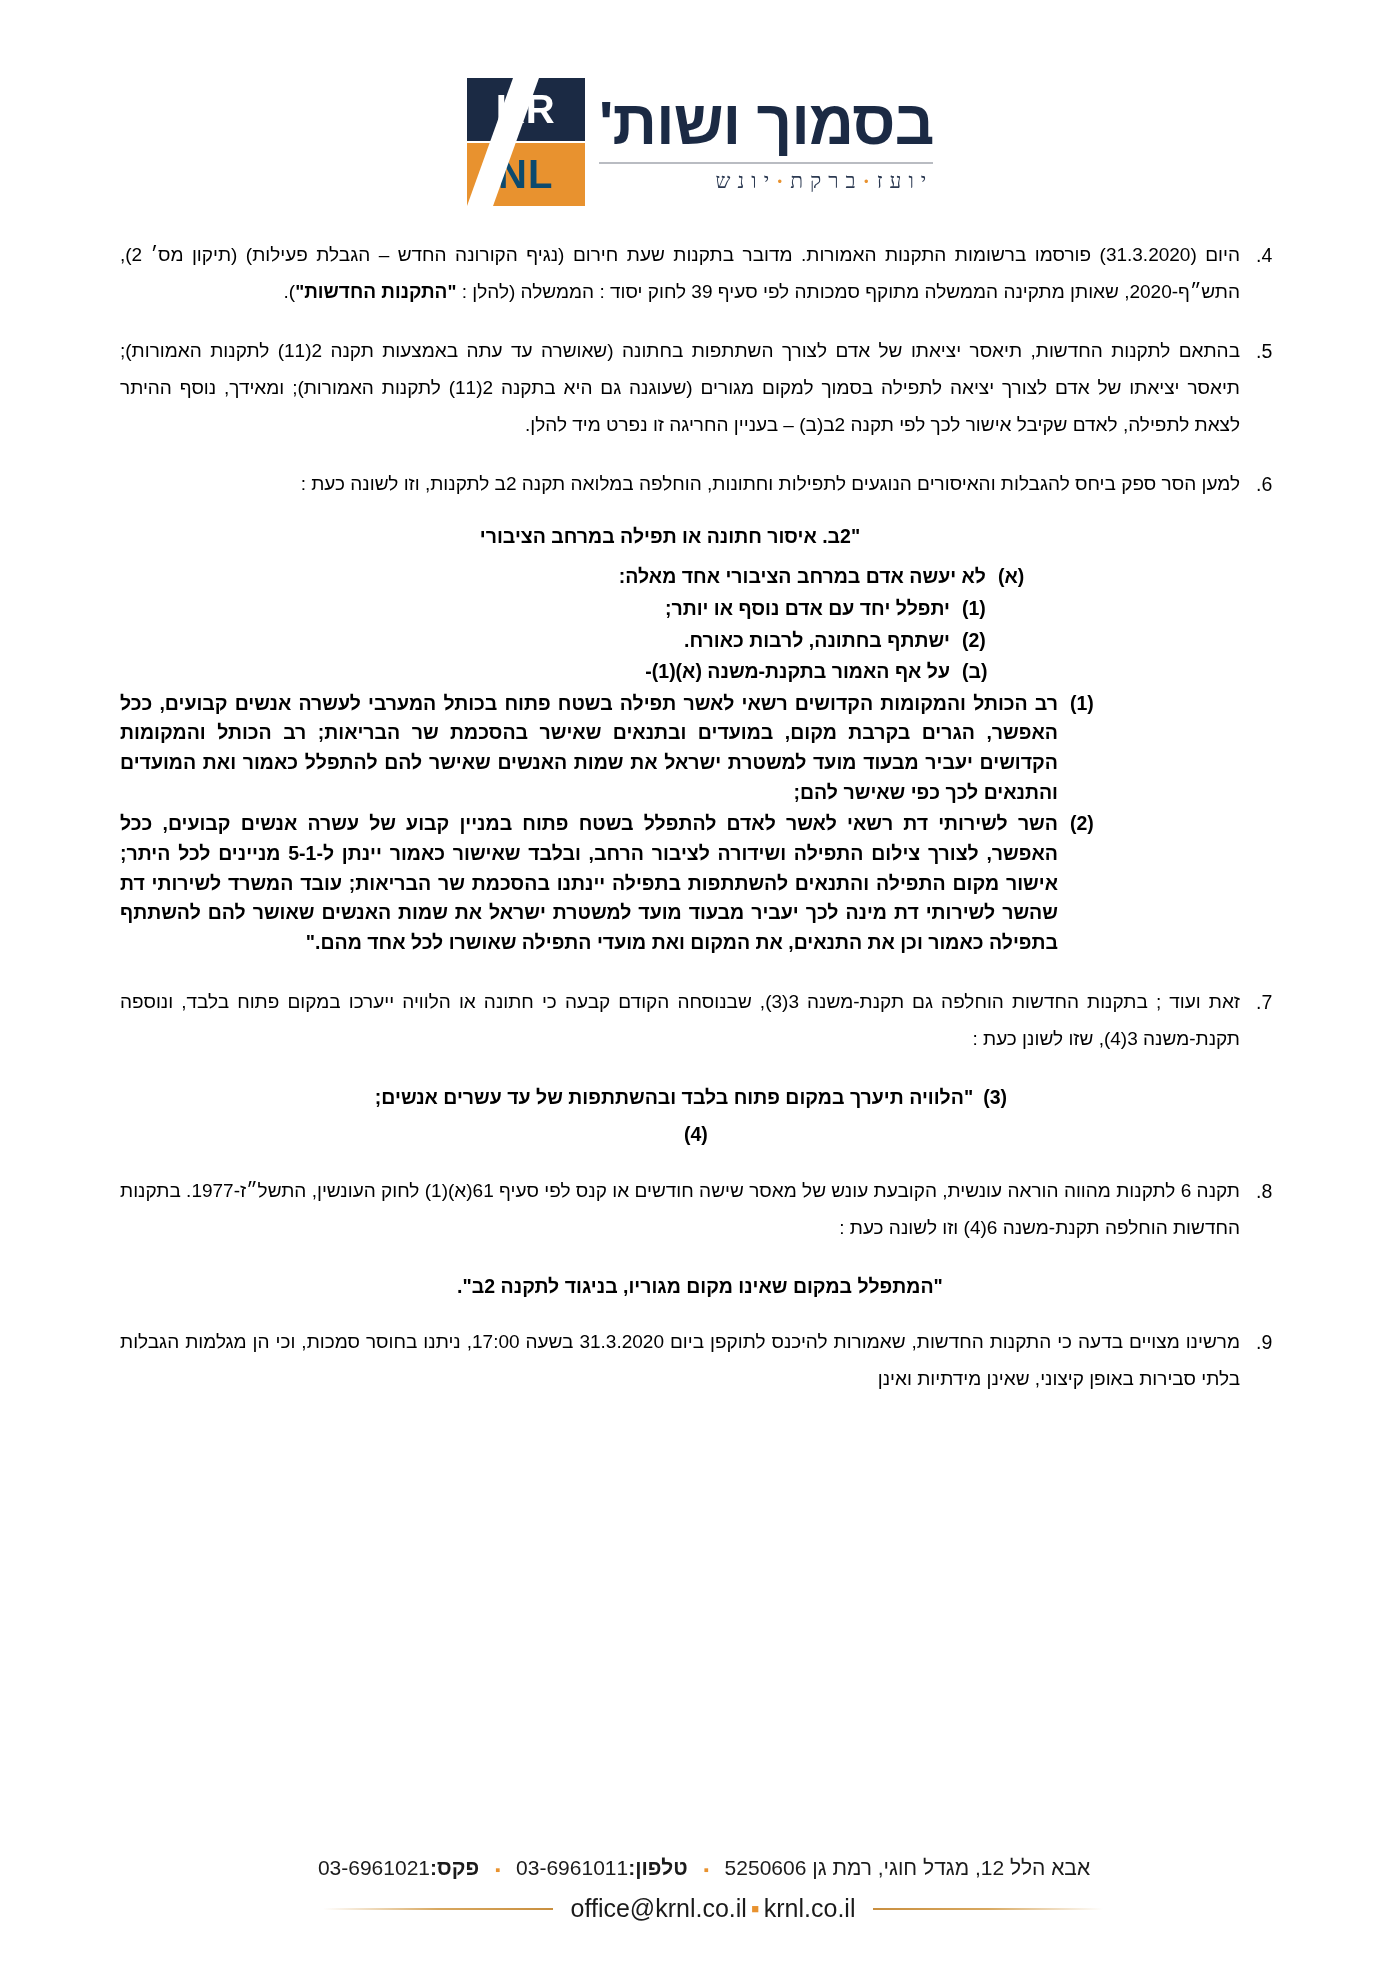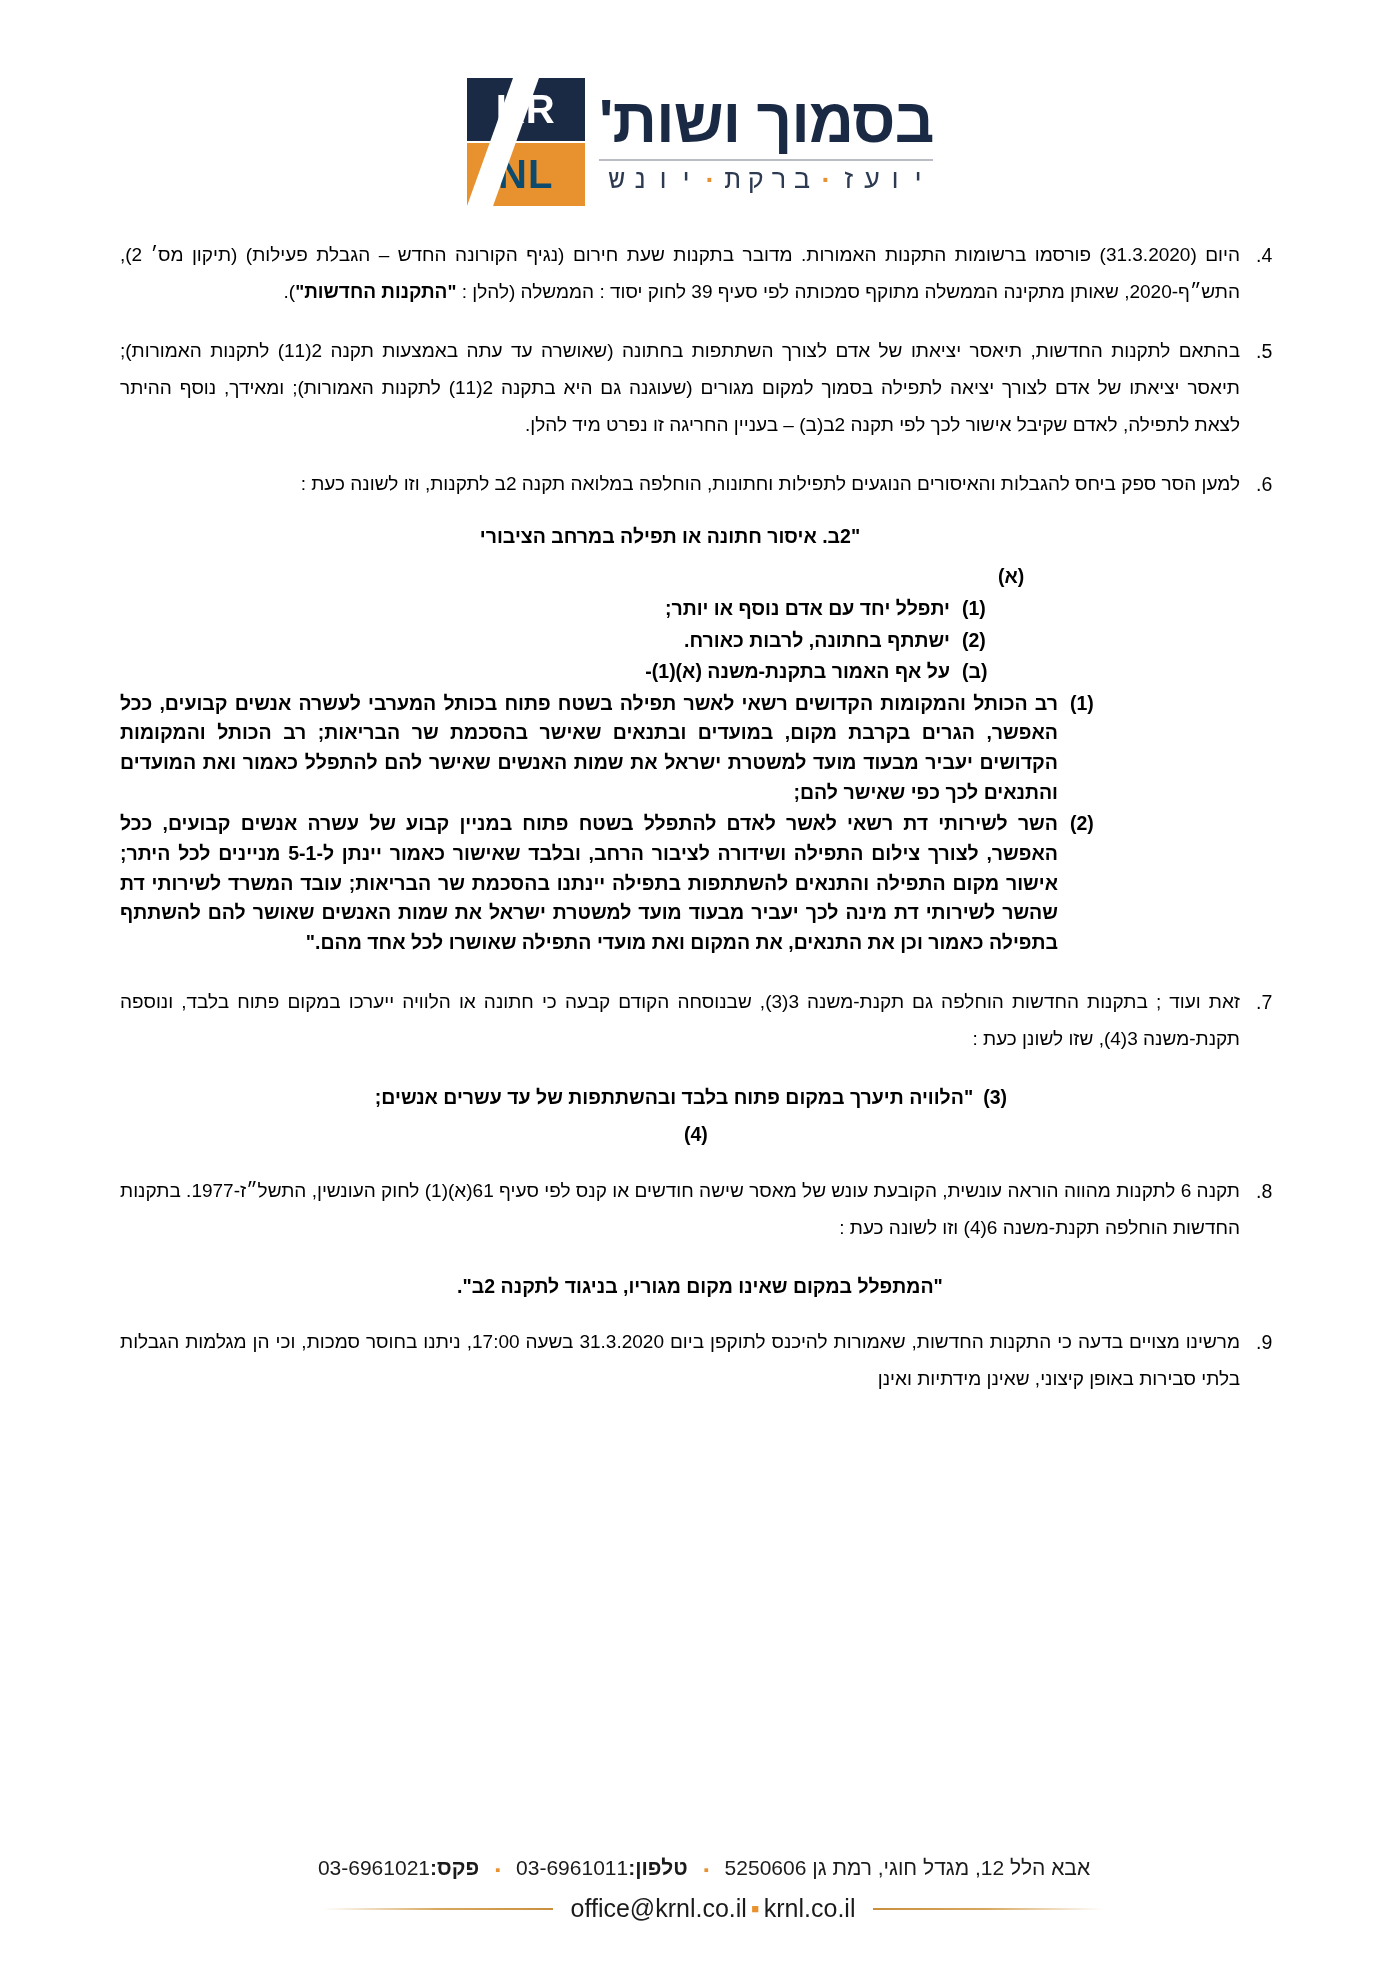--- a/index.html
+++ b/index.html
@@ -92,25 +92,25 @@
     white-space:nowrap;
     font-family:"Liberation Sans",sans-serif;
   }
   .logo-rule{
     width:100%;
     height:2px;
     background:#b9bcc2;
     margin:6px 0 5px 0;
   }
   .logo-sub{
-    font-size:27px;
+    font-size:21px;
     color:#2c3a52;
     letter-spacing:7px;
     white-space:nowrap;
-    font-family:Liberation Mono, monospace;
+    font-family:Liberation Serif, serif;
   }
   .logo-sub .dot{color:#e8922f;font-weight:bold;}
 
   
   .content{
     padding:16px 120px 0 120px;
   }
   .clause{
     display:flex;
     flex-direction:row;
@@ -277,20 +277,21 @@
       <div class="clause-num">6.</div>
       <div class="clause-body">למען הסר ספק ביחס להגבלות והאיסורים הנוגעים לתפילות וחתונות, הוחלפה במלואה תקנה 2ב לתקנות, וזו לשונה כעת :</div>
     </div>
 
     <div class="quote-head">"2ב. איסור חתונה או תפילה במרחב הציבורי</div>
 
     <div class="sub-list">
 
       <div class="sub-row indent-1">
         <div class="sub-marker">(א)</div>
+        <div class="sub-text center-right">לא יעשה אדם במרחב הציבורי אחד מאלה:</div>
       </div>
 
       <div class="sub-row indent-1" style="padding-right:286px;">
         <div class="sub-marker">(1)</div>
         <div class="sub-text center-right">יתפלל יחד עם אדם נוסף או יותר;</div>
       </div>
 
       <div class="sub-row indent-1" style="padding-right:286px;">
         <div class="sub-marker">(2)</div>
         <div class="sub-text center-right">ישתתף בחתונה, לרבות כאורח.</div>

